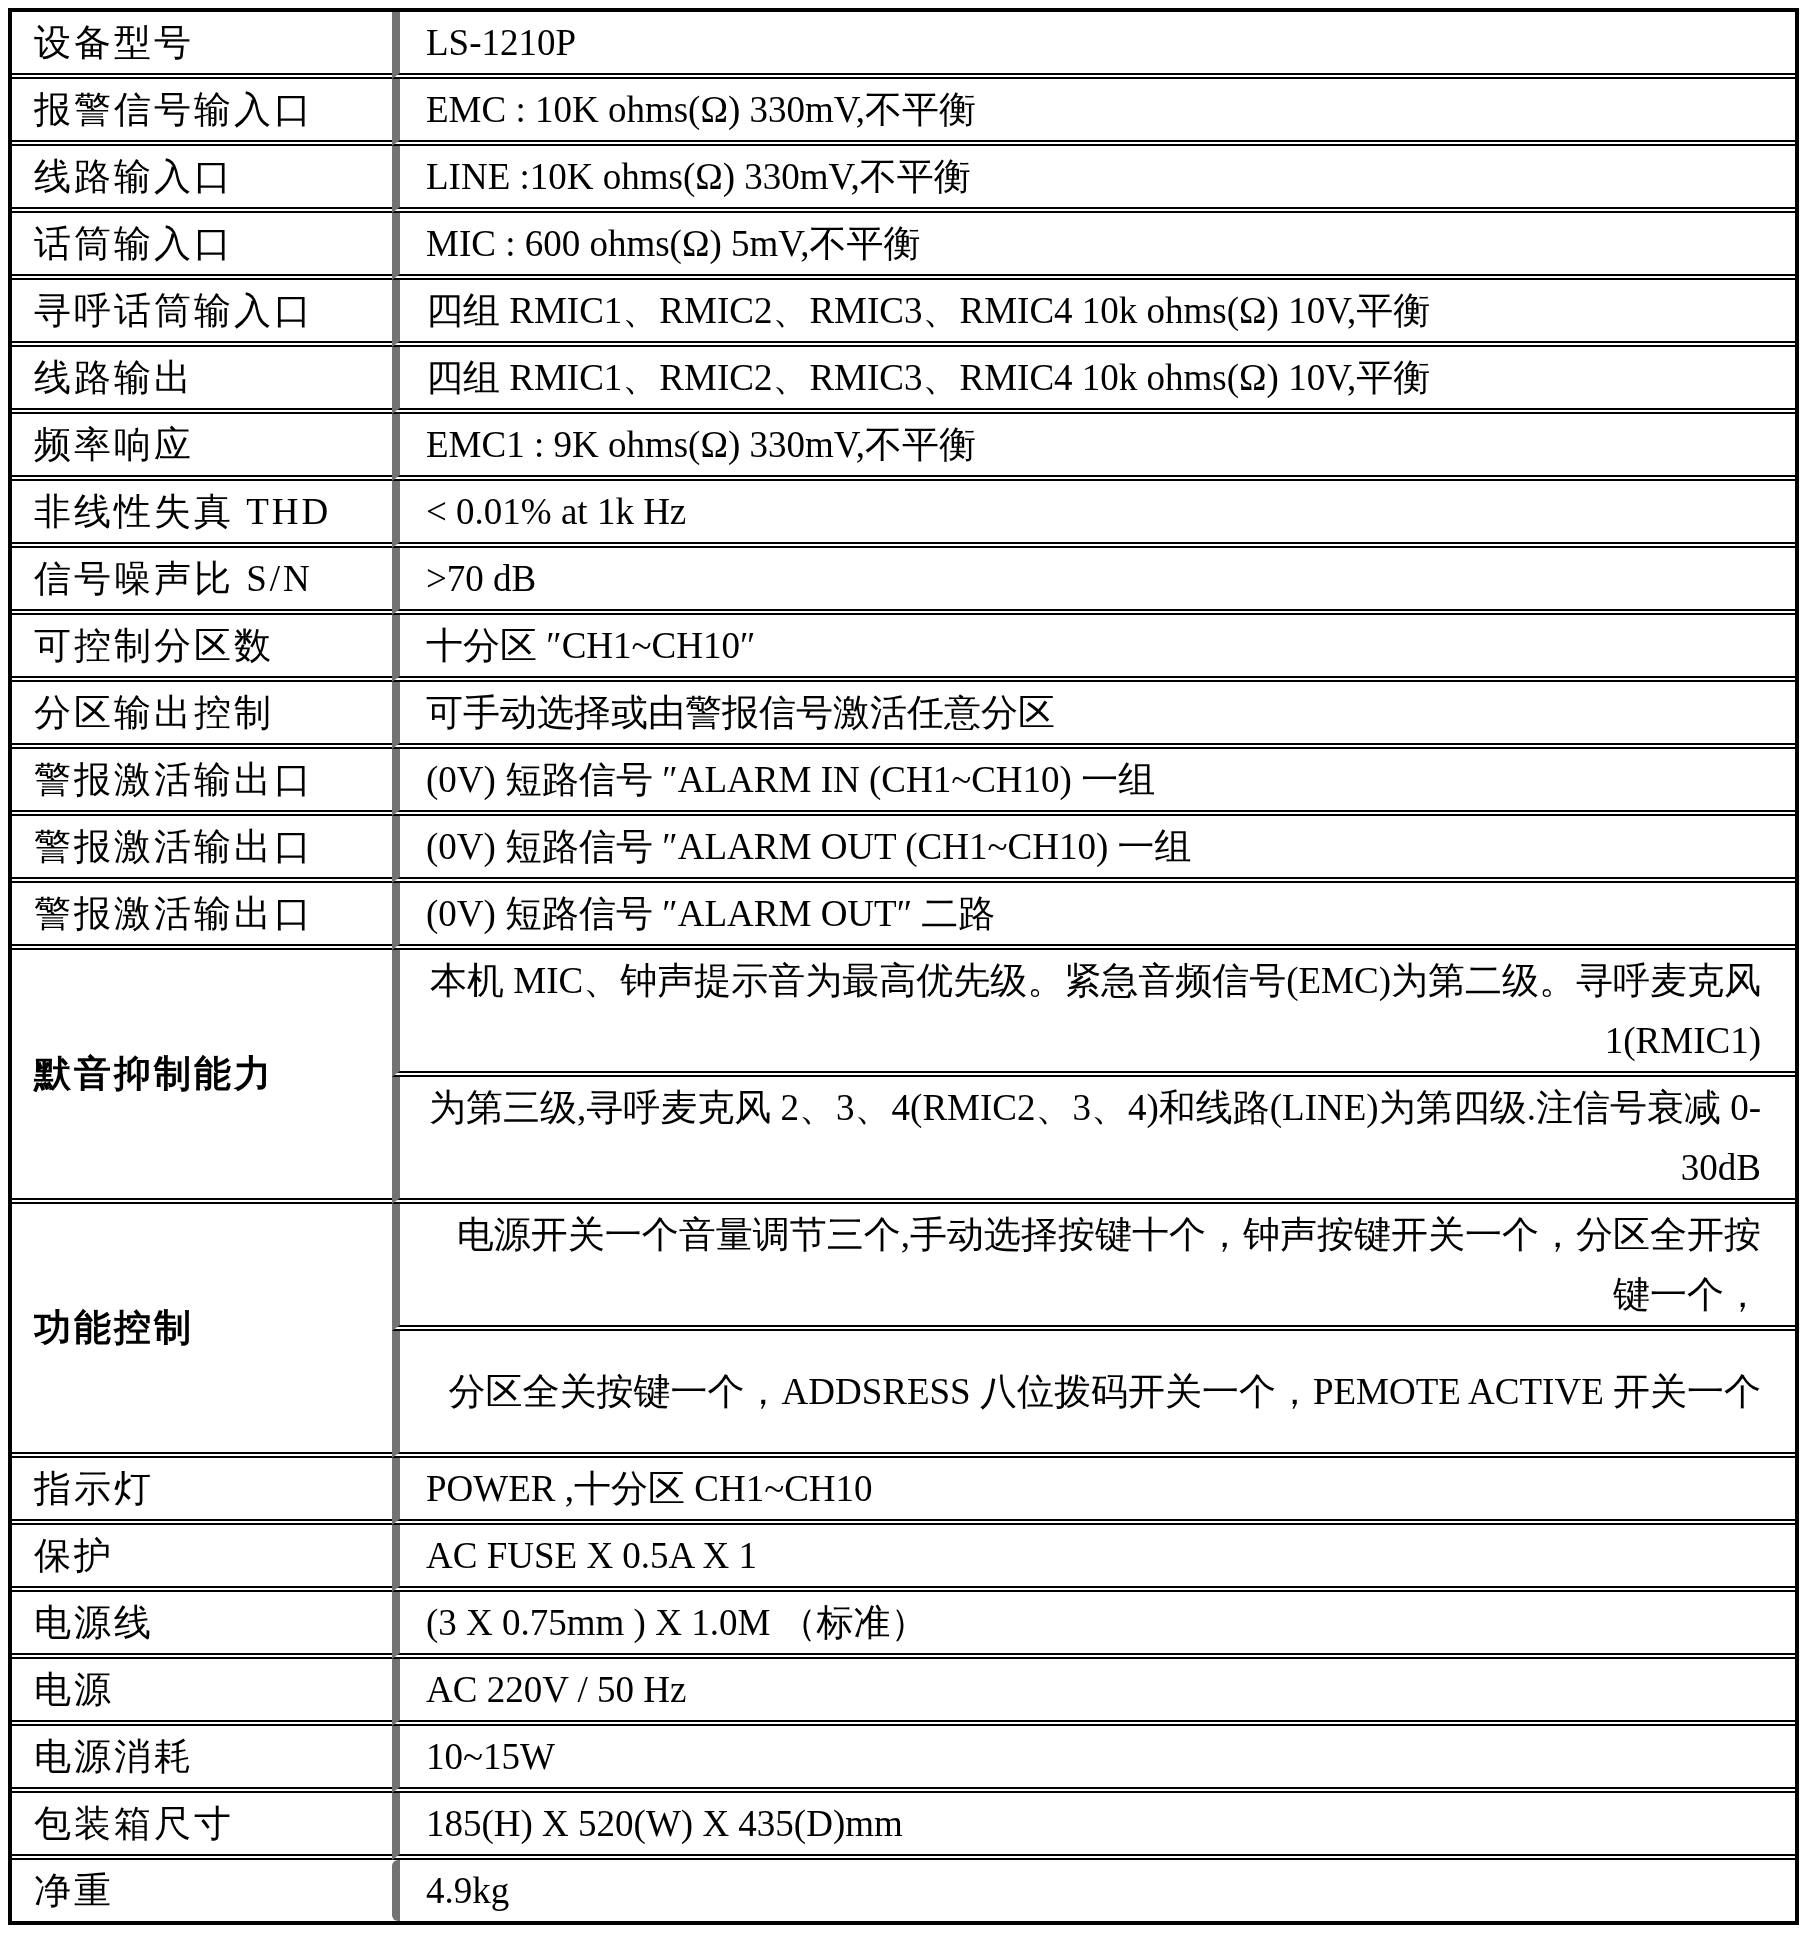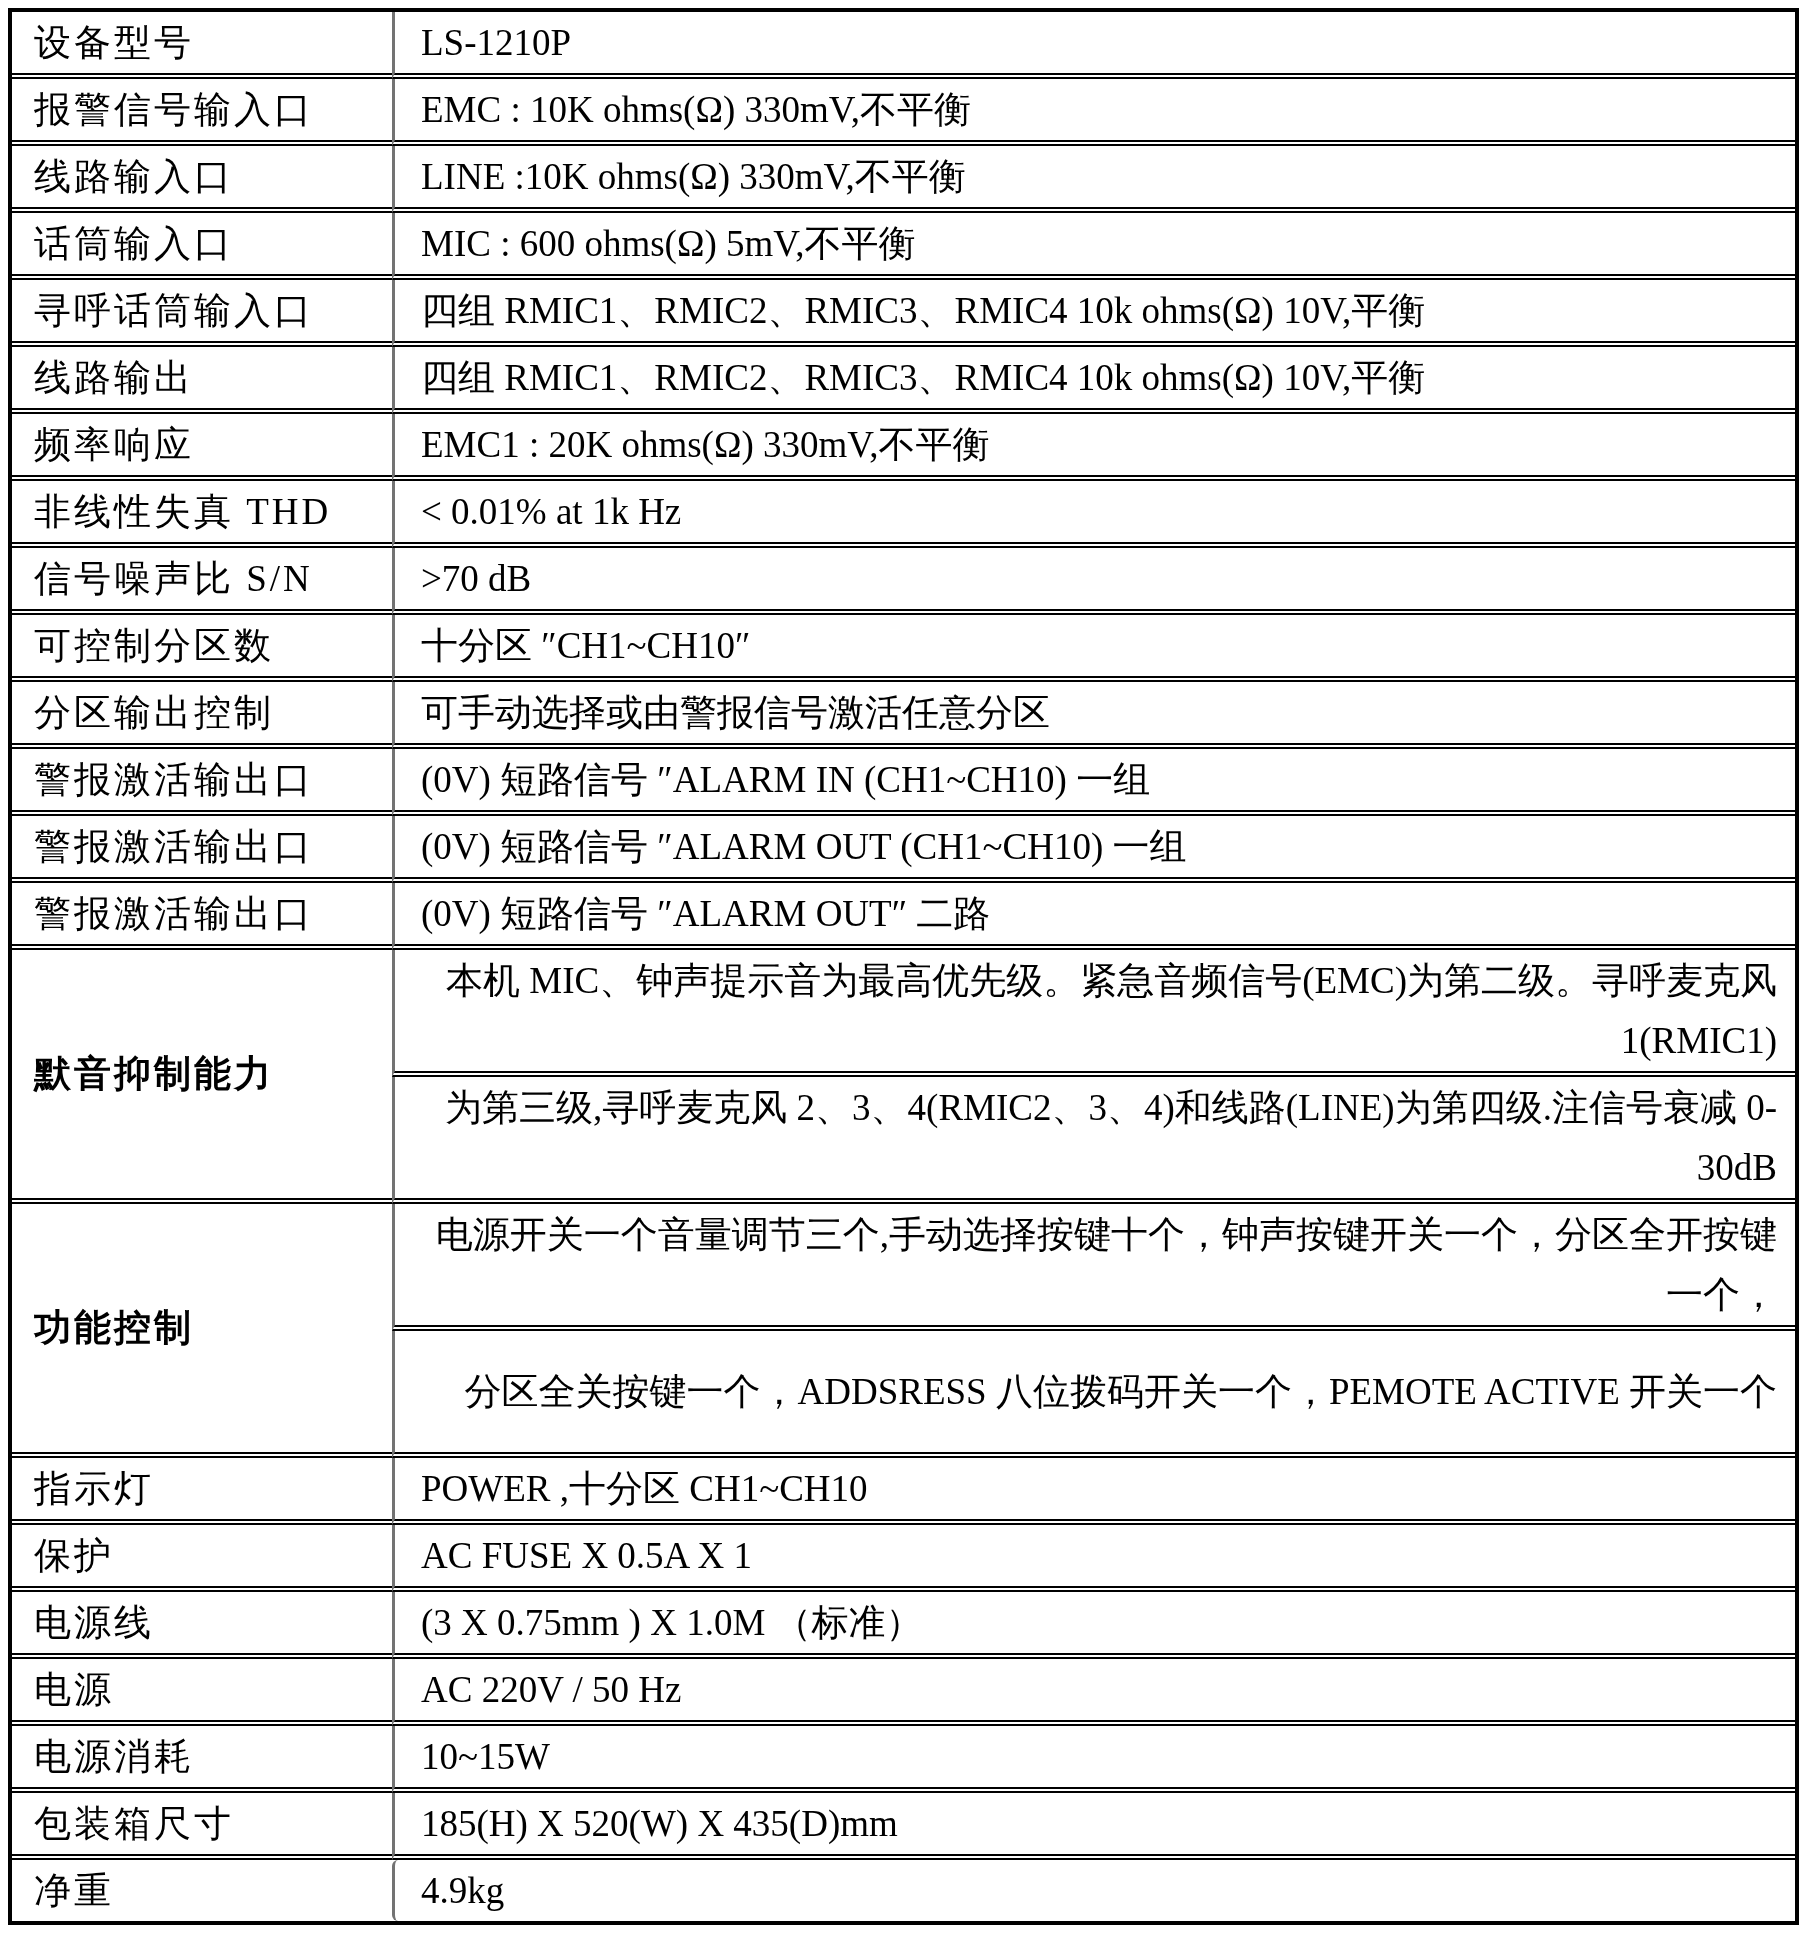--- a/index.html
+++ b/index.html
@@ -28,22 +28,22 @@
   td {
     vertical-align: middle;
     overflow: hidden;
   }
   td.label {
     padding: 0 6px 0 22px;
     letter-spacing: 3px;
     border-bottom: 6px double #000000;
   }
   td.value {
-    padding: 0 18px 0 26px;
-    border-left: 3px solid #737373;
+    padding: 0 34px 0 26px;
+    border-left: 8px solid #737373;
     border-bottom: 6px double #000000;
   }
   tr.r td { height: 61px; }
   tr.sub td.value {
     height: 121px;
     line-height: 60px;
     text-align: right;
   }
   
   td.group-label { height: auto; font-weight: bold; }
@@ -77,21 +77,21 @@
     <tr class="r">
       <td class="label">寻呼话筒输入口</td>
       <td class="value">四组 RMIC1、RMIC2、RMIC3、RMIC4 10k ohms(Ω) 10V,平衡</td>
     </tr>
     <tr class="r">
       <td class="label">线路输出</td>
       <td class="value">四组 RMIC1、RMIC2、RMIC3、RMIC4 10k ohms(Ω) 10V,平衡</td>
     </tr>
     <tr class="r">
       <td class="label">频率响应</td>
-      <td class="value">EMC1 : 20K ohms(Ω) 330mV,不平衡</td>
+      <td class="value">EMC1 : 9K ohms(Ω) 330mV,不平衡</td>
     </tr>
     <tr class="r">
       <td class="label">非线性失真 THD</td>
       <td class="value">&lt; 0.01% at 1k Hz</td>
     </tr>
     <tr class="r">
       <td class="label">信号噪声比 S/N</td>
       <td class="value">&gt;70 dB</td>
     </tr>
     <tr class="r">

